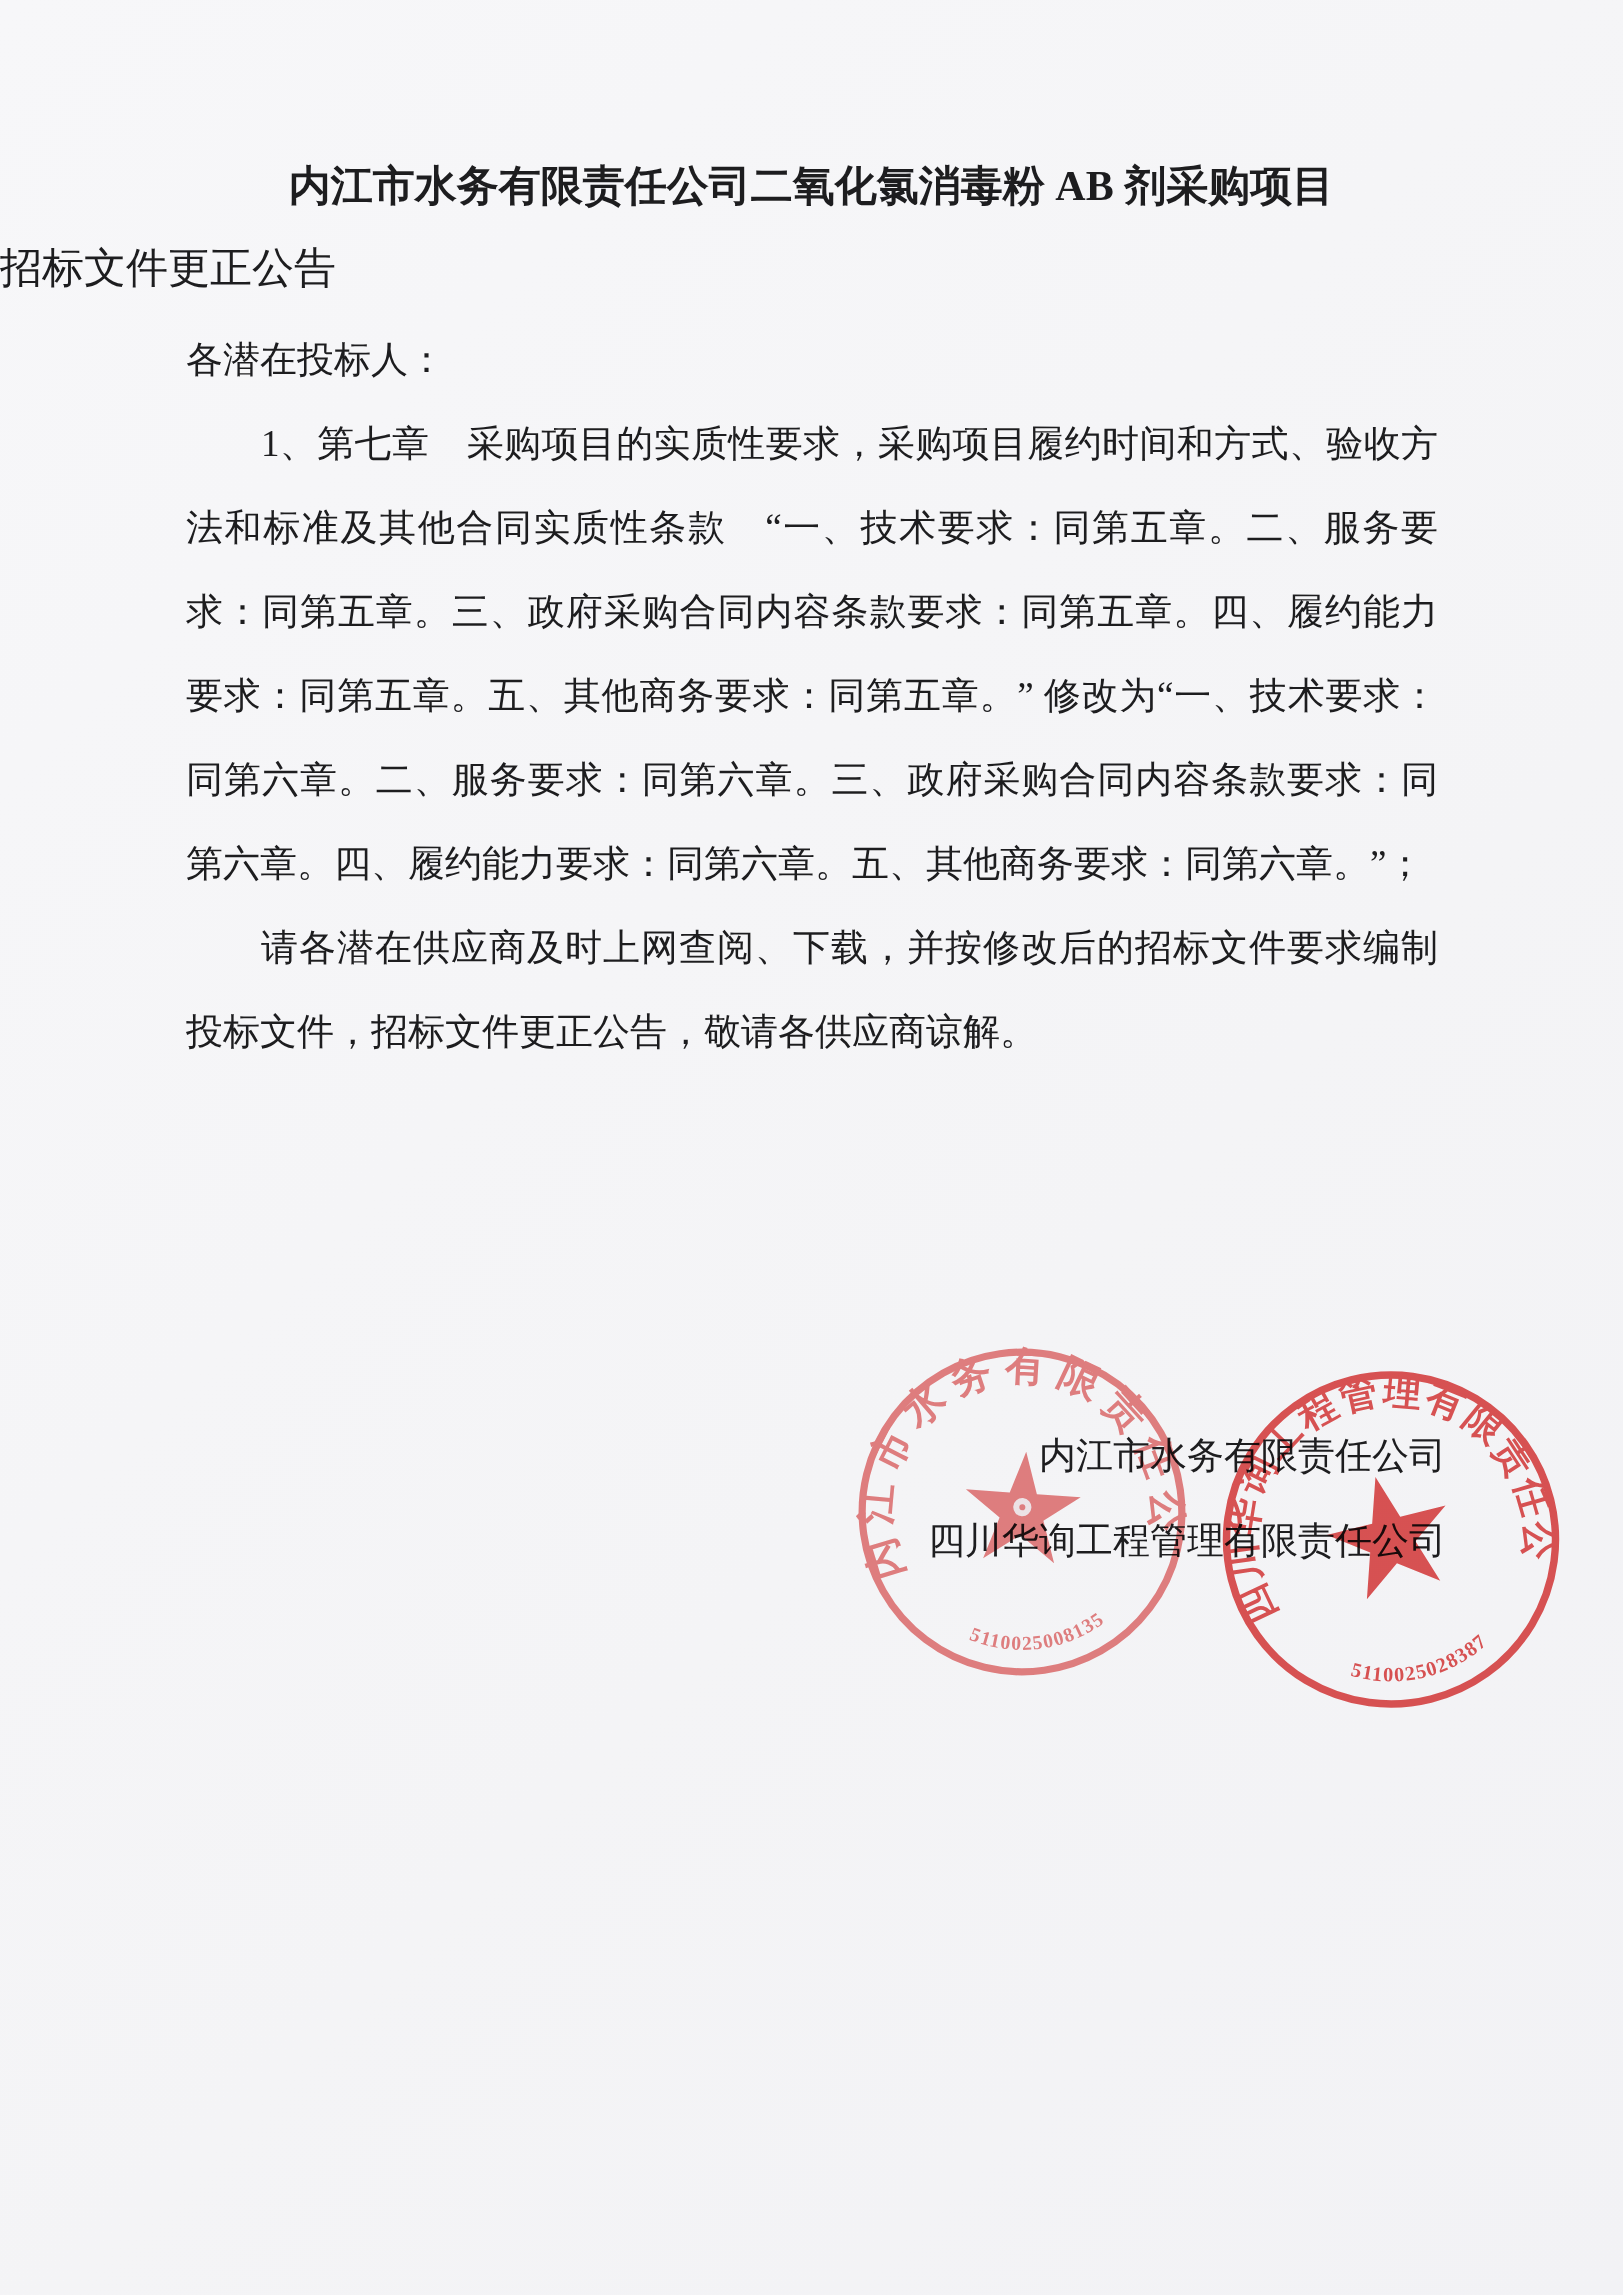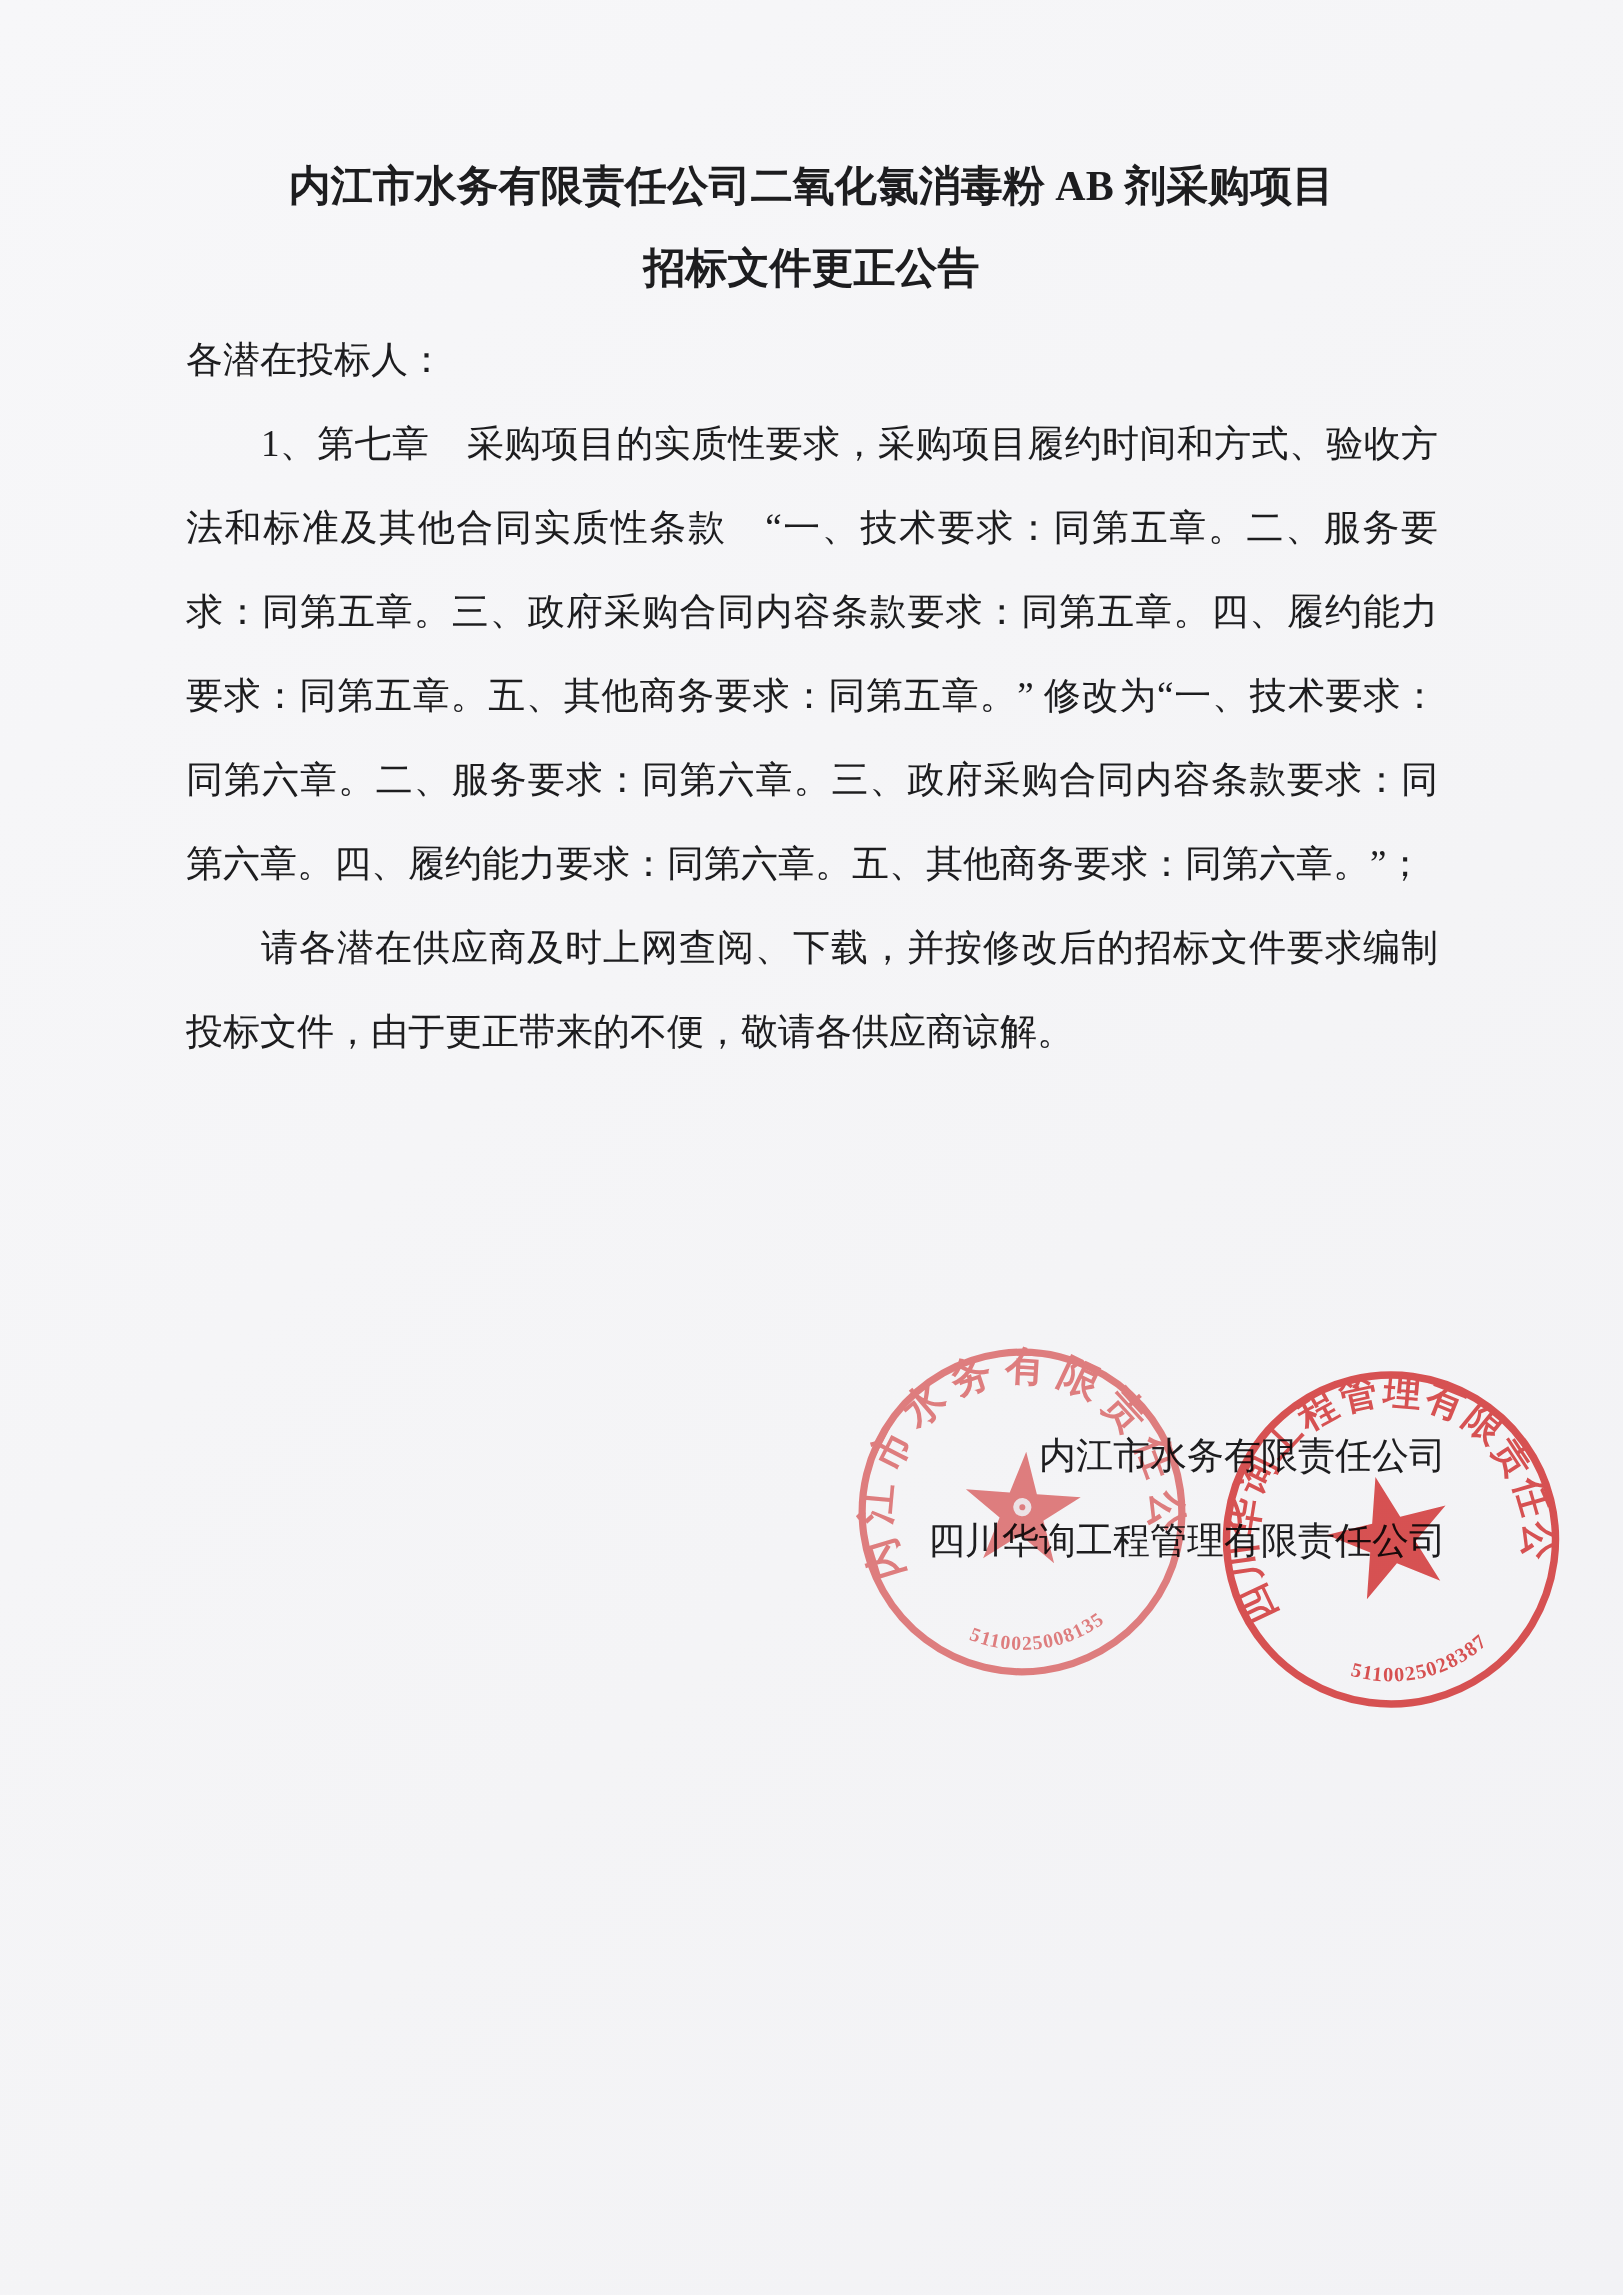--- a/index.html
+++ b/index.html
@@ -16,23 +16,23 @@
   .title {
     margin: 0;
     padding-top: 156px;
     text-align: center;
     font-size: 42px;
     font-weight: 700;
     line-height: 60px;
   }
   .subtitle {
     margin: 22px 0 0 0;
-    text-align: center;
+    text-align: left;
     font-size: 42px;
-    font-weight: 700;
+    font-weight: 400;
     line-height: 60px;
   }
   .body-text-block {
     margin: 19.6px 185px 0 186px;
     font-size: 37px;
     line-height: 84px;
     text-align: justify;
   }
   .para { margin: 0; }
   .para.indent { text-indent: 75px; }
@@ -61,21 +61,21 @@
 
 <div class="page">
 
   <h1 class="title">内江市水务有限责任公司二氧化氯消毒粉 AB 剂采购项目</h1>
   <h2 class="subtitle">招标文件更正公告</h2>
 
   <div class="body-text-block">
     <p class="para">各潜在投标人：</p>
     <div>
         <p class="para indent"><span>1、</span><span class="bold">第七章　采购项目的实质性要求，采购项目履约时间和方式、验收方法和标准及其他合同实质性条款</span><span>　“一、技术要求：同第五章。二、服务要求：同第五章。三、政府采购合同内容条款要求：同第五章。四、履约能力要求：同第五章。五、其他商务要求：同第五章。”</span><span class="bold"> 修改为</span><span>“一、技术要求：同第六章。二、服务要求：同第六章。三、政府采购合同内容条款要求：同第六章。四、履约能力要求：同第六章。五、其他商务要求：同第六章。”；</span></p>
-        <p class="para indent"><span>请各潜在供应商及时上网查阅、下载，并按修改后的招标文件要求编制投标文件，由于更正带来的不便，敬请各供应商谅解。</span></p>
+        <p class="para indent"><span>请各潜在供应商及时上网查阅、下载，并按修改后的招标文件要求编制投标文件，招标文件更正公告，敬请各供应商谅解。</span></p>
       </div>
   </div>
 
   <div class="sig-block">
     <div>内江市水务有限责任公司</div>
     <div>四川华询工程管理有限责任公司</div>
   </div>
 
   <svg class="seal seal-left" viewBox="-260 -260 520 520" aria-hidden="true">
     <defs>

